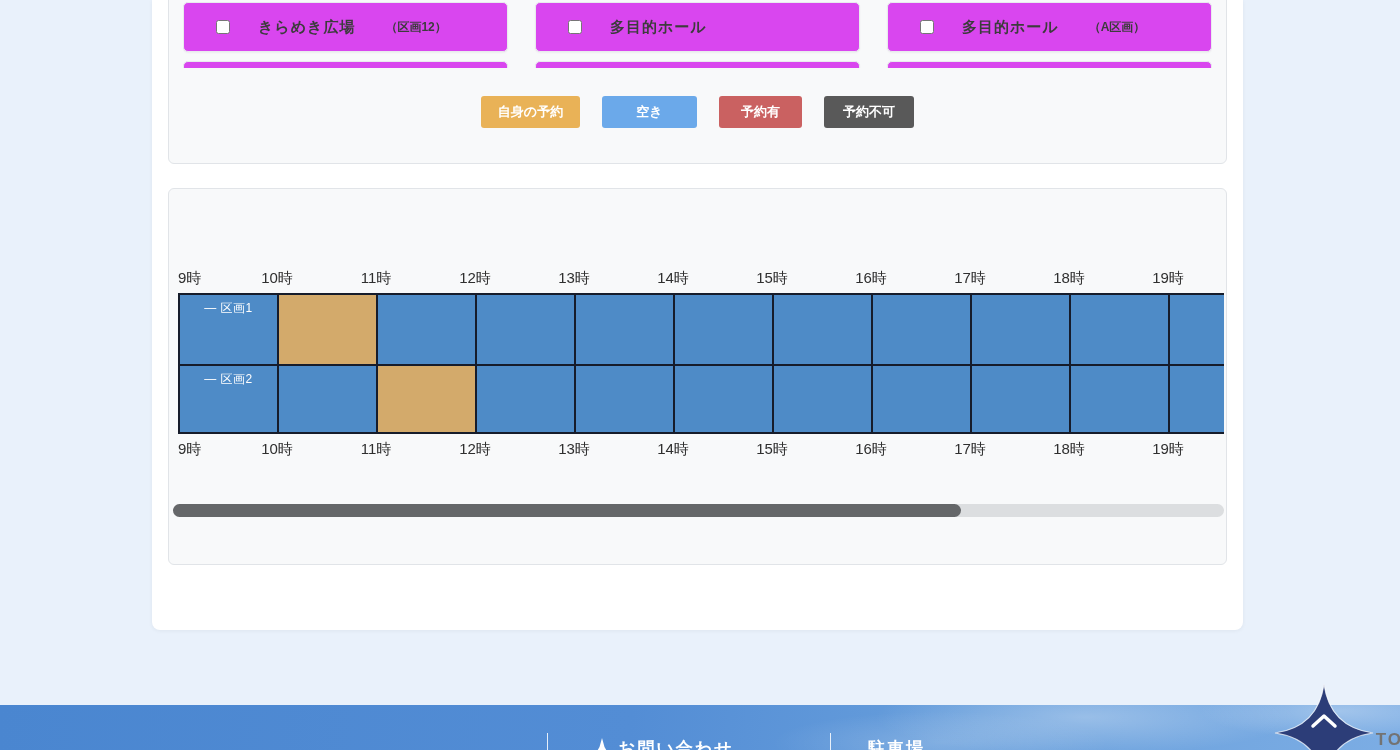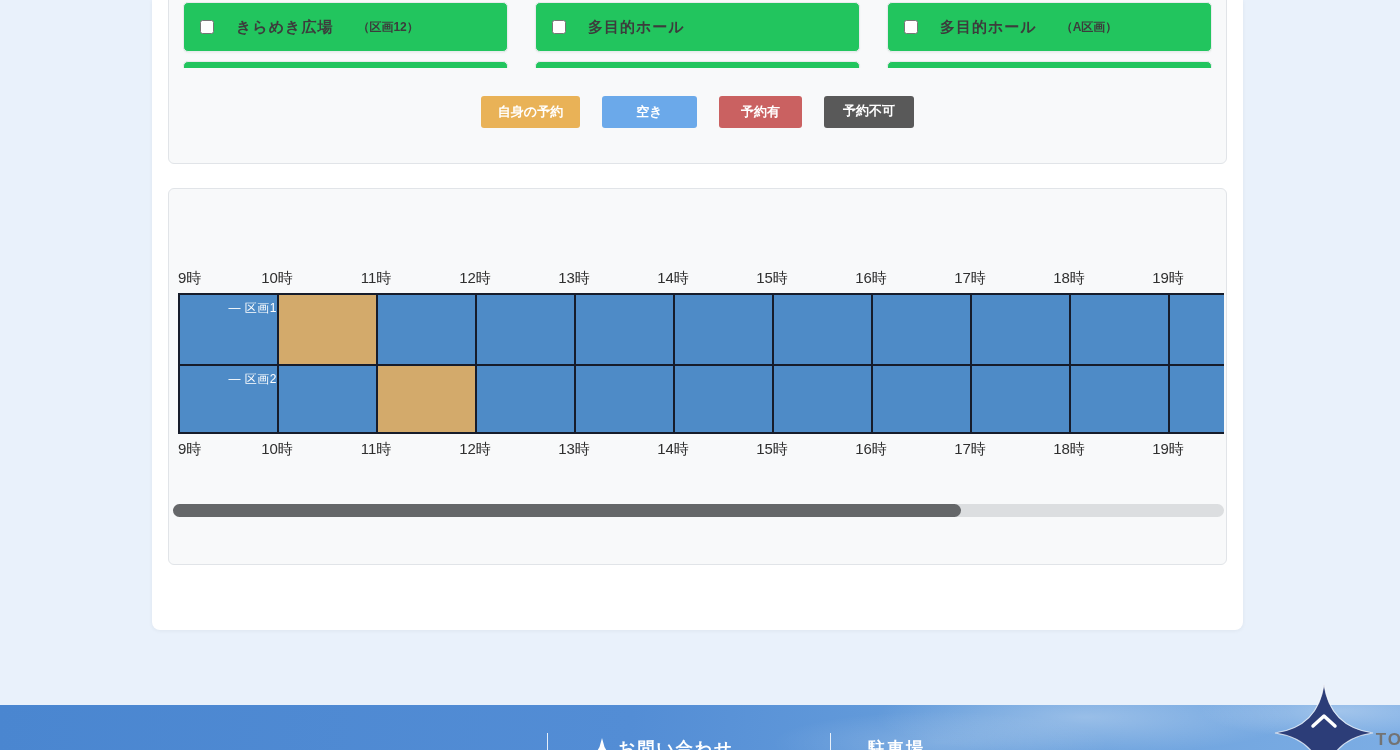--- a/index.html
+++ b/index.html
@@ -21,23 +21,23 @@
   }
   .panel1{top:-24px;height:188px;overflow:hidden;}
   .panel2{top:188px;height:377px;}
   
   .facility-list{
     position:absolute;left:14px;right:14px;top:25px;height:66px;
     overflow:hidden;display:flex;flex-direction:column;gap:9px;
   }
   .facility-row{display:flex;gap:27px;flex:none;height:50px;}
   .facility-card{
-    flex:1;background:#22c55e;border:1px solid #e9ebee;border-radius:5px;
+    flex:1;background:#d946ef;border:1px solid #e9ebee;border-radius:5px;
     box-shadow:0 1px 2px rgba(0,0,0,.05);
-    display:flex;align-items:center;padding:0 16px;gap:22px;cursor:pointer;
+    display:flex;align-items:center;padding:0 32px;gap:28px;cursor:pointer;
   }
   .facility-card.sliver{height:50px;}
   .checkbox{
     width:14px;height:14px;flex:none;background:#fff;
     border:1.5px solid #767676;border-radius:2.5px;box-sizing:border-box;
   }
   .fname{font-size:15px;font-weight:700;color:#3c3c3c;letter-spacing:1px;}
   .fsuffix{font-size:12px;font-weight:700;color:#3c3c3c;margin-left:2px;}
   
   .legend{
@@ -93,21 +93,21 @@
   .trow{
     position:relative;display:flex;height:66px;
     border-bottom:2px solid var(--chart-border,#161c2b);
   }
   .trow.first{height:69px;}
   .cell{
     width:99px;flex:none;box-sizing:border-box;
     border-right:2px solid var(--chart-border,#161c2b);cursor:pointer;
   }
   .row-label{
-    position:absolute;top:5px;left:0;width:97px;text-align:right;
+    position:absolute;top:5px;left:0;width:97px;text-align:center;
     color:#ffffff;font-size:12px;letter-spacing:.5px;pointer-events:none;
   }
   
   .scrollbar{
     position:absolute;left:4px;top:315px;width:1051px;height:13px;
     background:#dcdee0;border-radius:7px;cursor:pointer;
   }
   .scroll-thumb{
     height:13px;background:#656769;border-radius:7px;cursor:grab;
   }
@@ -162,21 +162,21 @@
       <div class="facility-row">
         <div class="facility-card sliver"></div>
         <div class="facility-card sliver"></div>
         <div class="facility-card sliver"></div>
       </div>
     </div>
     <div class="legend" id="legend">
         <div class="legend-chip" style="background: rgb(233, 178, 87);">自身の予約</div>
         <div class="legend-chip" style="background: rgb(107, 169, 234);">空き</div>
         <div class="legend-chip" style="background: rgb(202, 97, 97);">予約有</div>
-        <div class="legend-chip" style="background: rgb(89, 89, 89); font-family: Liberation Mono, monospace;">予約不可</div>
+        <div class="legend-chip" style="background: rgb(89, 89, 89);">予約不可</div>
       </div>
   </section>
 
   <section class="panel panel2">
 
     <div class="chart-viewport">
       <div class="chart-inner">
         <div class="hours top" id="hoursTop">
             <span class="hour-label first" style="left: 0px;">9時</span>
             <span class="hour-label" style="left: 99px;">10時</span>

